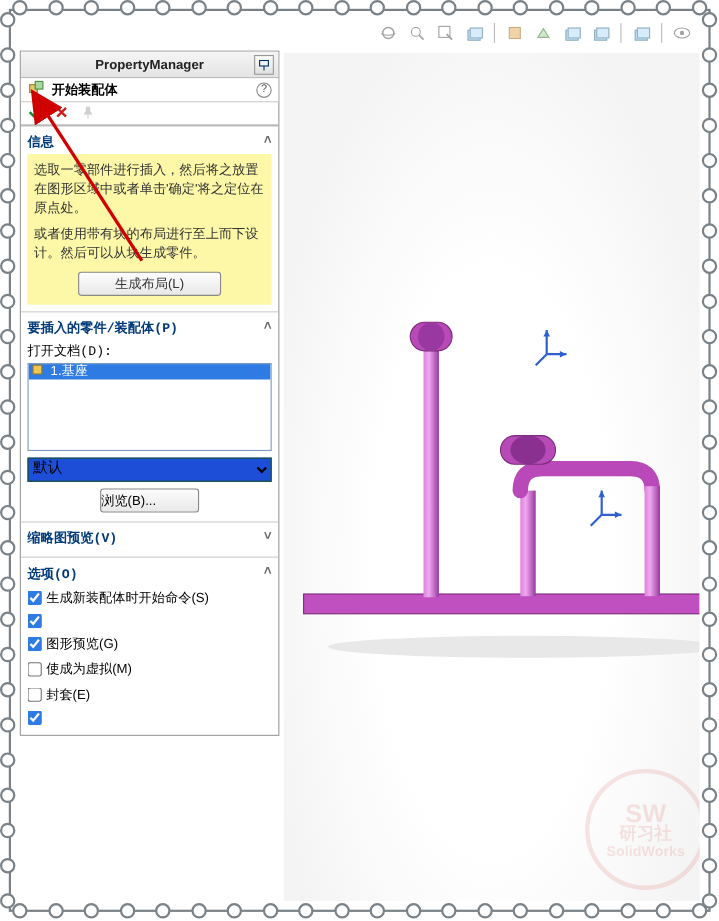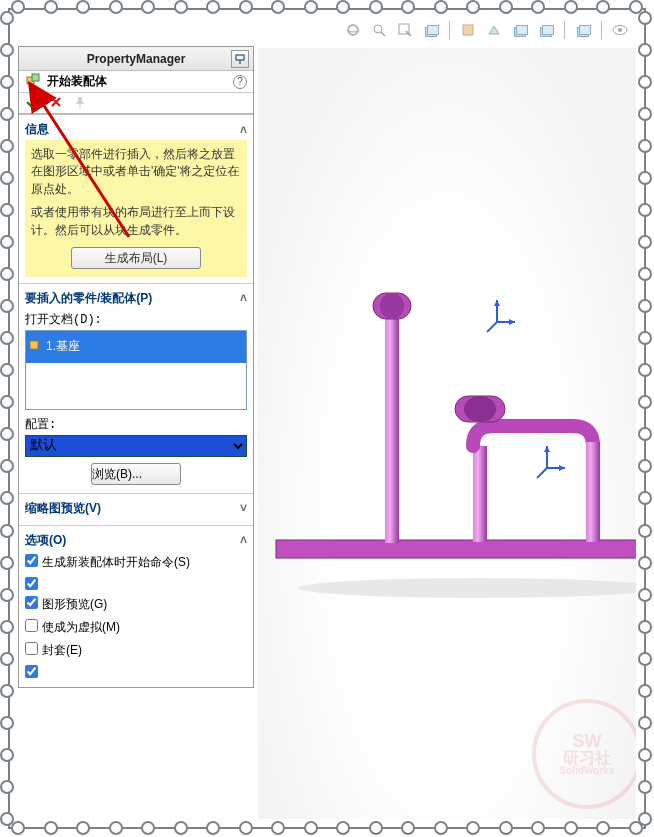--- a/index.html
+++ b/index.html
@@ -137,25 +137,26 @@
     height: 240px;
     pointer-events: none;
     z-index: 50;
   }
 
   .section {
     border-bottom: 1px solid #ccc;
     padding: 4px 6px 6px 6px;
   }
   .section-head {
-    display: flex; align-items: center;
+    display: flex; 
     font-weight: bold;
     color: #003a7a;
     padding: 2px 0;
     cursor: pointer;
+    font-family: Liberation Mono, monospace;
   }
   .section-head .chev {
     margin-left: auto;
     color: #666;
   }
   .sec-info .msg {
     background: #fdf8a8;
     padding: 6px 6px 8px 6px;
     line-height: 1.45;
     color: #333;
@@ -175,21 +176,21 @@
   .sec-insert .listbox {
     height: 80px;
     border: 1px solid #7a9ac0;
     background: #fff;
     overflow: auto;
     margin-bottom: 6px;
   }
   .list-item {
     display: flex; align-items: center;
     gap: 4px;
-    height: 32px;
+    height: 14px;
     padding: 0 2px;
     background: #2e7be4;
     color: #fff;
   }
   .sec-insert select {
     width: 100%;
     height: 22px;
     border: 1px solid #14532d;
     background: #1d4ed8;
     font-family: Liberation Mono, monospace;
@@ -197,21 +198,21 @@
   .browse-btn {
     display: block;
     margin: 6px auto 2px auto;
     width: 90px; height: 22px;
     border: 1px solid #888;
     background: linear-gradient(#fdfdfd,#e8e8e8);
     border-radius: 3px;
     line-height: 20px;
   }
   .sec-options label {
-    display: flex; align-items: flex-start;
+    display: flex; align-items: center;
     gap: 4px;
     padding: 3px 0;
   }
   .sec-options input { margin: 0; accent-color: #2e7be4; }
 
   
   .viewport {
     position: absolute;
     left: 240px;
     top: 30px;
@@ -475,21 +476,20 @@
       <div class="listbox">
         <div class="list-item">
           <span>
             <svg width="14" height="14">
                 <rect x="2" y="3" width="8" height="8" fill="#f0c850" stroke="#9c7a20"></rect>
               </svg>
           </span>
           <span>1.基座</span>
         </div>
       </div>
-      <div class="label">配置:</div>
       <select>
         <option>默认</option>
       </select>
       <div class="browse-btn">浏览(B)...</div>
     </div>
 
     <div class="section">
       <div class="section-head">
         <span>缩略图预览(V)</span>
         <span class="chev">˅</span>
@@ -568,18 +568,18 @@
       <g transform="translate(289,420)">
         <line x1="0" y1="0" x2="0" y2="-22" stroke="#3060d0" stroke-width="2"></line>
         <path d="M0 -22 l-3 6 h6 z" fill="#3060d0"></path>
         <line x1="0" y1="0" x2="18" y2="0" stroke="#3060d0" stroke-width="2"></line>
         <path d="M18 0 l-6 -3 v6 z" fill="#3060d0"></path>
         <line x1="0" y1="0" x2="-10" y2="10" stroke="#3060d0" stroke-width="2"></line>
       </g>
     </svg>
 
     <div class="wm">
-      <span style="font-size:18px">SW</span>
+      <span style="font-size:23px">SW</span>
       <span style="font-size:16px">研习社</span>
-      <span style="font-size:10px">SolidWorks</span>
+      <span style="font-size:13px">SolidWorks</span>
     </div>
   </div>
 </div>
 
 </body></html>

